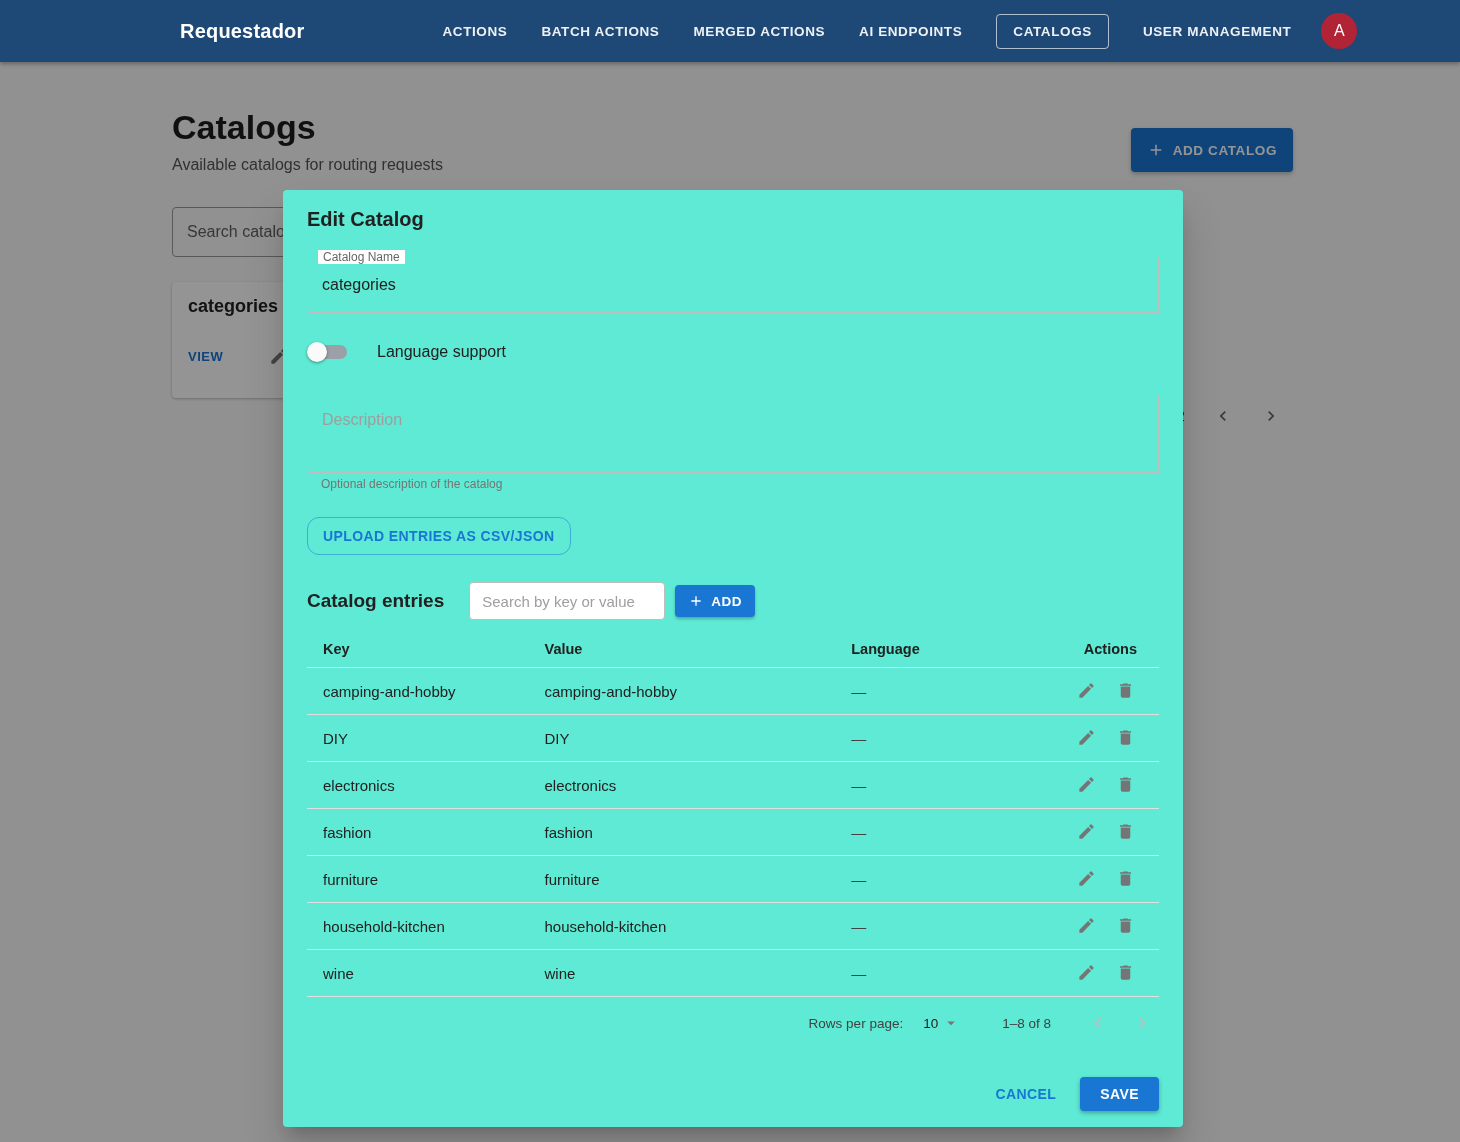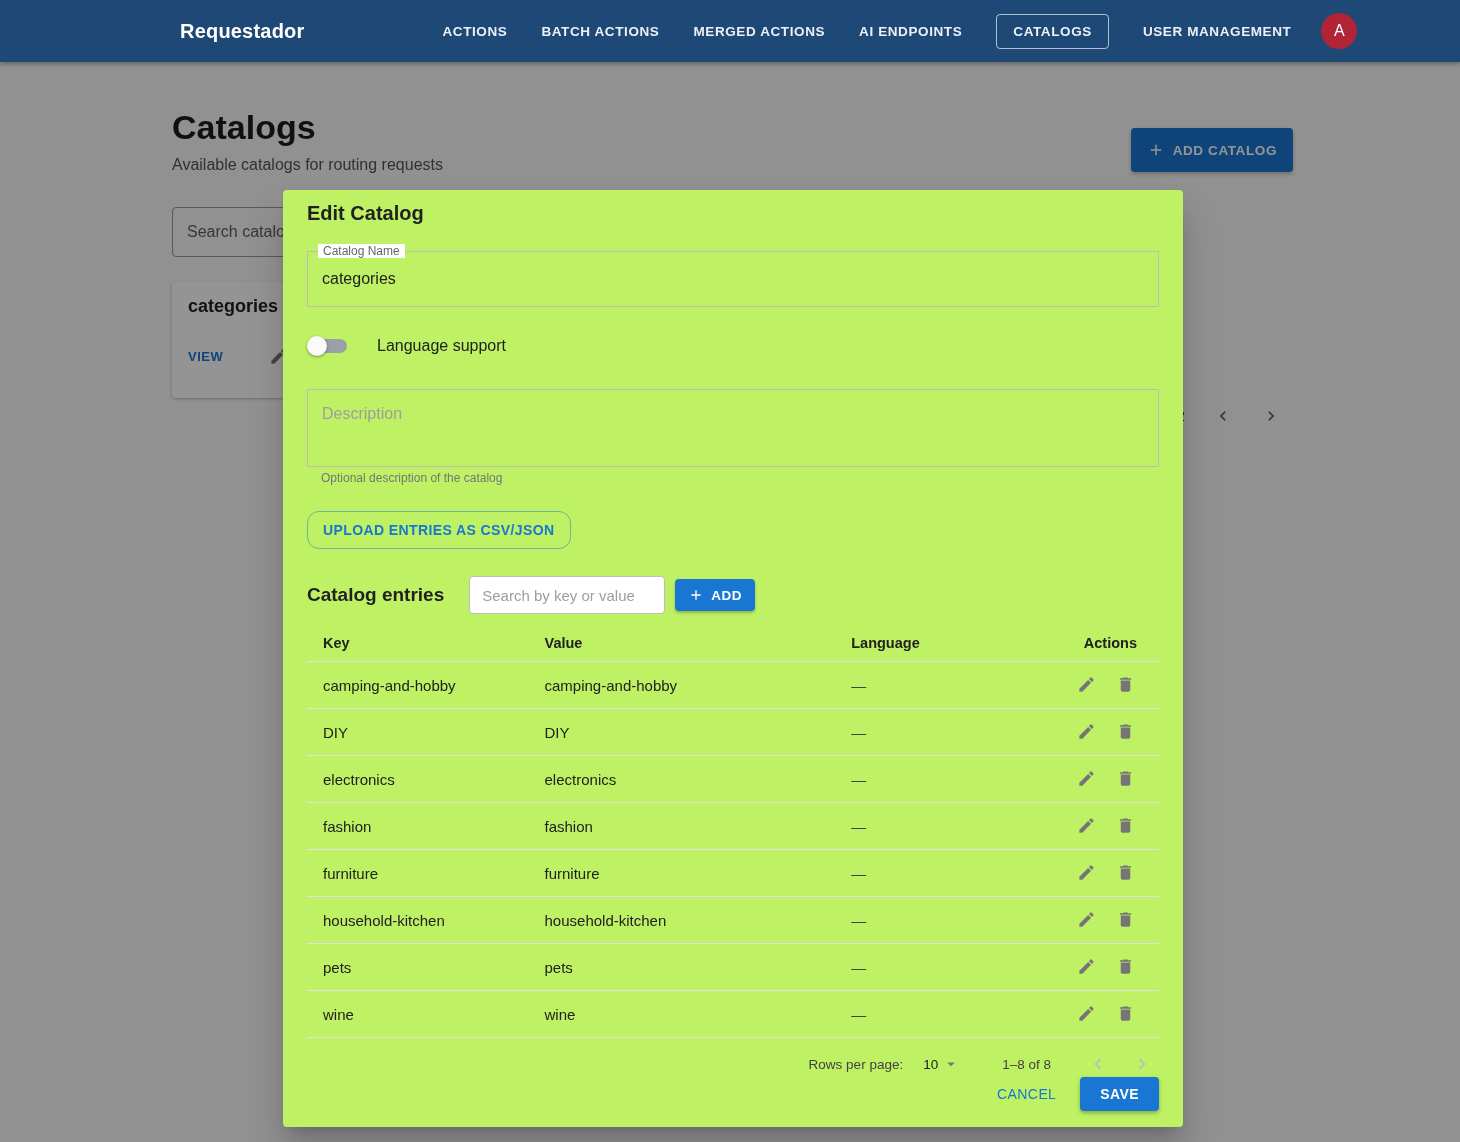--- a/index.html
+++ b/index.html
@@ -71,23 +71,23 @@
     display: flex; align-items: center; gap: 28px; color: #212121; font-size: 14px;
   }
   .list-pagination .pg-icon { color: #616161; background: none; border: none; cursor: pointer; }
 
   
   .overlay { position: absolute; left: 0; right: 0; top: 62px; bottom: 0; background: rgba(0,0,0,0.42); z-index: 10; }
 
   
   .dialog {
     position: absolute; left: 283px; top: 190px; width: 900px; height: 937px;
-    background: #bef264; border-radius: 4px; z-index: 20;
+    background: #5eead4; border-radius: 4px; z-index: 20;
     box-shadow: 0 11px 15px -7px rgba(0,0,0,0.2), 0 24px 38px 3px rgba(0,0,0,0.14);
-    padding: 12px 24px;
+    padding: 18px 24px;
   }
   .dialog-title { font-size: 20px; font-weight: 700; margin-bottom: 26px; }
 
   .outlined-field { position: relative; border: 1px solid #bdbdbd; border-radius: 0; }
   .outlined-field .notch-label {
     position: absolute; top: -8px; left: 10px; background: #fff; padding: 0 5px;
     font-size: 12px; color: #666;
   }
   .name-field { height: 56px; margin-bottom: 20px; }
   .name-field input {
@@ -154,21 +154,21 @@
   .rpp-label { margin-right: 20px; }
   .rpp-select { display: flex; align-items: center; gap: 4px; cursor: pointer; color: #212121; }
   .rpp-caret { color: #757575; }
   .range-label { margin-left: 42px; margin-right: 36px; color: #424242; }
   .pager-btn { background: none; border: none; color: #bdbdbd; padding: 0; }
   .pager-btn + .pager-btn { margin-left: 22px; }
 
   .dialog-actions { position: absolute; right: 24px; bottom: 16px; display: flex; align-items: center; gap: 16px; }
   .cancel-btn {
     background: none; border: none; color: #1976d2; font-family: inherit;
-    font-size: 14px; font-weight: 400; letter-spacing: 0.4px; cursor: pointer; padding: 8px 8px;
+    font-size: 14px; font-weight: 700; letter-spacing: 0.4px; cursor: pointer; padding: 8px 8px;
   }
   .save-btn {
     background: #1976d2; color: #fff; border: none; border-radius: 4px;
     font-family: inherit; font-size: 14px; font-weight: 700; letter-spacing: 0.4px;
     padding: 9px 20px; cursor: pointer; box-shadow: 0 2px 4px rgba(0,0,0,0.3);
   }
 </style>
 </head>
 <body>
 
@@ -374,37 +374,20 @@
               </svg>
       </button>
       <button class="row-icon-btn">
         <svg width="19" height="19" viewBox="0 0 24 24" fill="currentColor">
                 <path d="M6 19c0 1.1.9 2 2 2h8c1.1 0 2-.9 2-2V7H6v12zM19 4h-3.5l-1-1h-5l-1 1H5v2h14V4z"></path>
               </svg>
       </button>
     </td>
   </tr>
 
-  <tr>
-    <td class="col-key">pets</td>
-    <td class="col-value">pets</td>
-    <td class="col-language">—</td>
-    <td class="col-actions">
-      <button class="row-icon-btn">
-        <svg width="19" height="19" viewBox="0 0 24 24" fill="currentColor">
-                <path d="M3 17.25V21h3.75L17.81 9.94l-3.75-3.75L3 17.25zM20.71 7.04c.39-.39.39-1.02 0-1.41l-2.34-2.34a1 1 0 0 0-1.41 0l-1.83 1.83 3.75 3.75 1.84-1.83z"></path>
-              </svg>
-      </button>
-      <button class="row-icon-btn">
-        <svg width="19" height="19" viewBox="0 0 24 24" fill="currentColor">
-                <path d="M6 19c0 1.1.9 2 2 2h8c1.1 0 2-.9 2-2V7H6v12zM19 4h-3.5l-1-1h-5l-1 1H5v2h14V4z"></path>
-              </svg>
-      </button>
-    </td>
-  </tr>
 
   <tr>
     <td class="col-key">wine</td>
     <td class="col-value">wine</td>
     <td class="col-language">—</td>
     <td class="col-actions">
       <button class="row-icon-btn">
         <svg width="19" height="19" viewBox="0 0 24 24" fill="currentColor">
                 <path d="M3 17.25V21h3.75L17.81 9.94l-3.75-3.75L3 17.25zM20.71 7.04c.39-.39.39-1.02 0-1.41l-2.34-2.34a1 1 0 0 0-1.41 0l-1.83 1.83 3.75 3.75 1.84-1.83z"></path>
               </svg>

